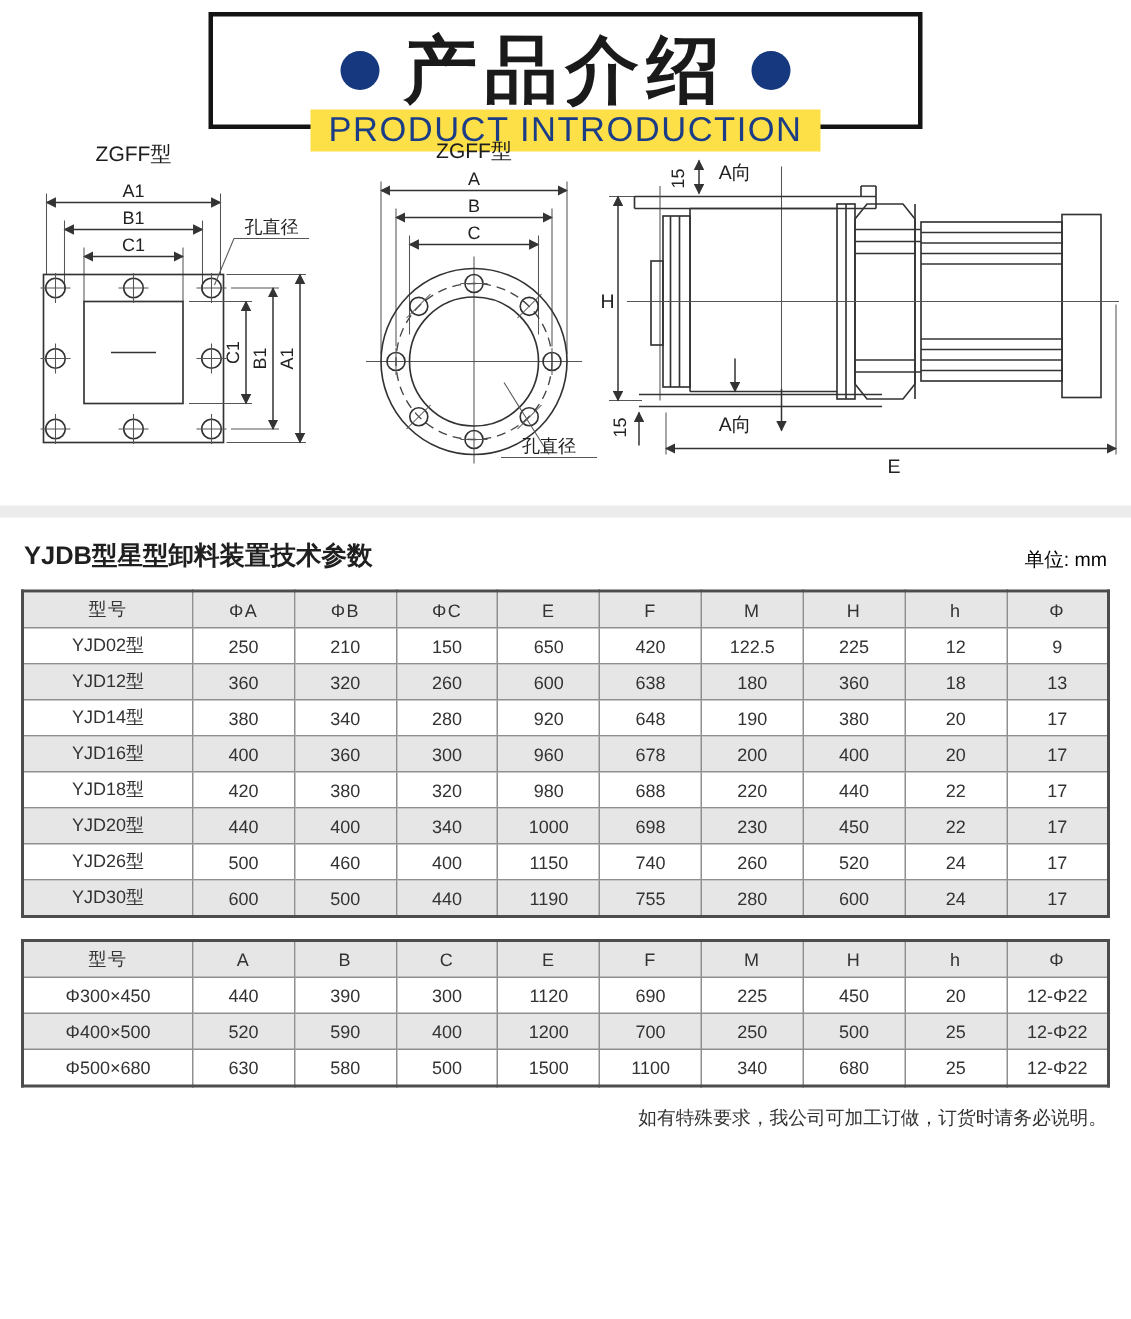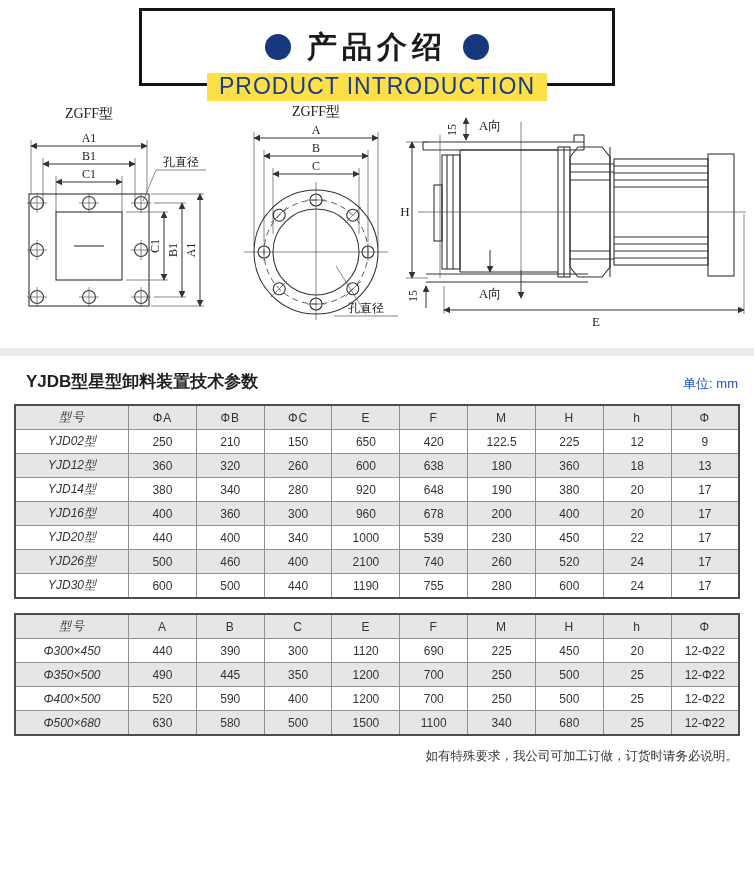--- a/index.html
+++ b/index.html
@@ -4,46 +4,46 @@
 <style>
   html,body{margin:0;padding:0;}
   body{
     width:754px;height:879px;overflow:hidden;background:#fff;
     font-family:"Liberation Sans","DejaVu Sans",sans-serif;color:#222;
   }
   
   .hdr{position:relative;width:476px;margin:8px auto 0;}
   .hdr-box{border:3px solid #141414;height:72px;display:flex;align-items:center;justify-content:center;background:#fff;}
   .dot{width:26px;height:26px;border-radius:50%;background:#16387f;flex:0 0 auto;}
-  .hdr-cn{font-size:30px;font-weight:bold;color:#1a1a1a;letter-spacing:5px;line-height:1;margin:0 16px;white-space:nowrap;}
+  .hdr-cn{font-size:49px;font-weight:bold;color:#1a1a1a;letter-spacing:5px;line-height:1;margin:0 16px;white-space:nowrap;}
   .hdr-en{
     position:absolute;left:50%;bottom:-15px;transform:translateX(-50%);
     background:#fde047;padding:0 12px;color:#1b3c86;font-size:23px;letter-spacing:1px;
     white-space:nowrap;line-height:1.2;
   }
   
-  .diagrams{position:relative;height:240px;margin-top:16px;font-family:Liberation Serif, serif;}
+  .diagrams{position:relative;height:240px;margin-top:5px;}
   .diagrams svg{position:absolute;top:0;}
   #d1{left:4px;} #d2{left:230px;} #d3{left:398px;}
   .ln{stroke:#333;stroke-width:1.1;fill:none;}
   .thin{stroke:#555;stroke-width:0.7;fill:none;}
   .dim{stroke:#333;stroke-width:1;fill:none;}
   .dash{stroke:#444;stroke-width:0.9;fill:none;stroke-dasharray:6 4;}
   .dimtxt{font-size:12px;fill:#222;text-anchor:middle;}
   .cjk{font-size:12px;fill:#222;text-anchor:middle;}
   .dlabel{font-size:14px;fill:#1d1d1d;text-anchor:middle;}
   
   .sep{height:8px;background:#ececec;margin-top:6px;}
   .sec{padding:0 14px;}
-  .sec-head{display:flex;justify-content:space-between;align-items:flex-end;margin:14px 2px 11px 12px;}
+  .sec-head{display:flex;justify-content:space-between;align-items:flex-end;margin:14px 2px 11px 2px;}
   .sec-title{font-size:17px;font-weight:bold;color:#1f1f1f;}
-  .unit{font-size:13px;color:#1d4ed8;}
+  .unit{font-size:13px;color:#000000;}
   table{width:100%;border-collapse:collapse;border:2px solid #4d4d4d;table-layout:fixed;}
   th,td{border:1px solid #8f8f8f;height:23px;text-align:center;font-size:12px;color:#333;padding:0;overflow:hidden;}
-  th:first-child,td:first-child{width:112px;font-style:italic;}
+  th:first-child,td:first-child{width:112px;}
   thead th{background:#e6e6e6;font-weight:normal;letter-spacing:1px;}
   tbody tr:nth-child(even) td{background:#e6e6e6;}
   tbody tr:nth-child(odd) td{background:#fff;}
   .tbl2{margin-top:14px;}
   .note{margin-top:12px;text-align:right;font-size:12.5px;color:#333;padding-right:2px;}
 </style>
 </head>
 <body>
 
 <div class="hdr">
@@ -328,37 +328,49 @@
           <td>360</td>
           <td>300</td>
           <td>960</td>
           <td>678</td>
           <td>200</td>
           <td>400</td>
           <td>20</td>
           <td>17</td>
         </tr>
         <tr>
+          <td>YJD18型</td>
+          <td>420</td>
+          <td>380</td>
+          <td>320</td>
+          <td>980</td>
+          <td>688</td>
+          <td>220</td>
+          <td>440</td>
+          <td>22</td>
+          <td>17</td>
+        </tr>
+        <tr>
           <td>YJD20型</td>
           <td>440</td>
           <td>400</td>
           <td>340</td>
           <td>1000</td>
-          <td>539</td>
+          <td>698</td>
           <td>230</td>
           <td>450</td>
           <td>22</td>
           <td>17</td>
         </tr>
         <tr>
           <td>YJD26型</td>
           <td>500</td>
           <td>460</td>
           <td>400</td>
-          <td>2100</td>
+          <td>1150</td>
           <td>740</td>
           <td>260</td>
           <td>520</td>
           <td>24</td>
           <td>17</td>
         </tr>
         <tr>
           <td>YJD30型</td>
           <td>600</td>
           <td>500</td>
@@ -395,32 +407,20 @@
           <td>390</td>
           <td>300</td>
           <td>1120</td>
           <td>690</td>
           <td>225</td>
           <td>450</td>
           <td>20</td>
           <td>12-Φ22</td>
         </tr>
         <tr>
-          <td>Φ350×500</td>
-          <td>490</td>
-          <td>445</td>
-          <td>350</td>
-          <td>1200</td>
-          <td>700</td>
-          <td>250</td>
-          <td>500</td>
-          <td>25</td>
-          <td>12-Φ22</td>
-        </tr>
-        <tr>
           <td>Φ400×500</td>
           <td>520</td>
           <td>590</td>
           <td>400</td>
           <td>1200</td>
           <td>700</td>
           <td>250</td>
           <td>500</td>
           <td>25</td>
           <td>12-Φ22</td>

